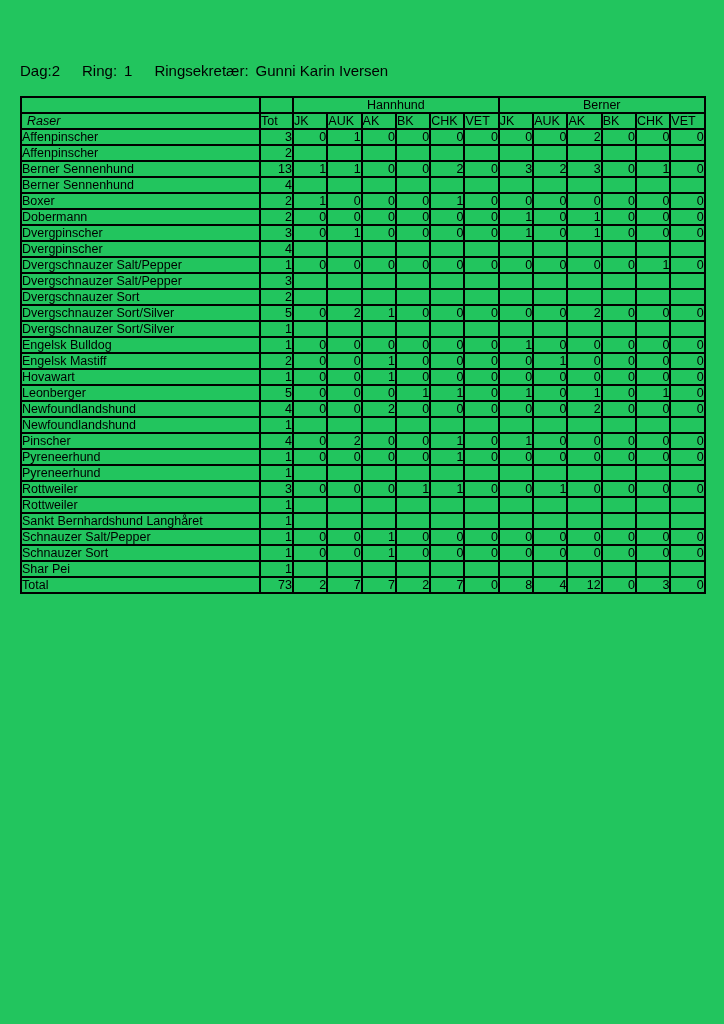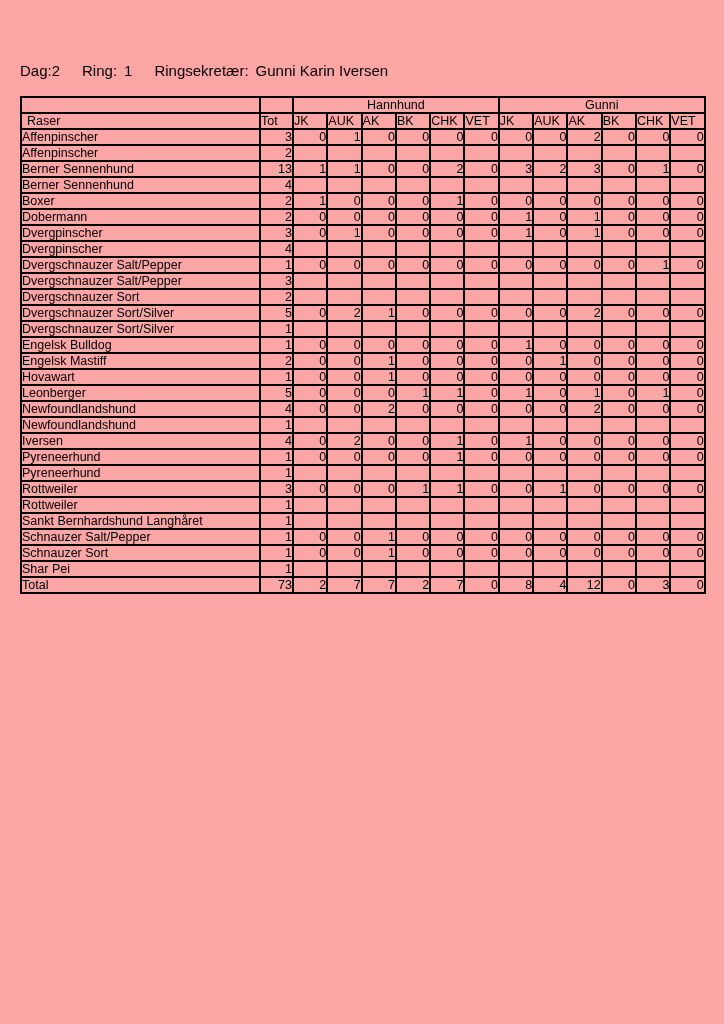--- a/index.html
+++ b/index.html
@@ -8,21 +8,21 @@
     background: #ffffff;
     width: 724px;
     height: 1024px;
     font-family: "Liberation Sans", sans-serif;
     color: #000;
   }
   .page {
     position: relative;
     width: 724px;
     height: 1024px;
-    background: #fca5a5;
+    background: #22c55e;
     overflow: hidden;
   }
   .report-title {
     position: absolute;
     left: 20px;
     top: 62px;
     font-size: 15px;
     line-height: 17px;
     white-space: nowrap;
     display: flex;
@@ -56,20 +56,21 @@
   col.class-col { width: 34.3px; }
   .group-header-row th { font-weight: bold; text-align: center; border-radius: 7px; }
   .column-header-row th {
     font-weight: bold;
     text-align: left;
     border-bottom: 3px solid #000;
   }
   .column-header-row th.raser-head {
     text-align: left;
     padding-left: 5px;
+    font-style: italic;
   }
   td.breed-cell { text-align: left; padding-left: 5px; margin-top: 36px; }
   td.num-cell { text-align: right; padding-right: 4px; }
   tr.total-row td { font-weight: normal; }
 </style>
 </head>
 <body>
 
 <div class="page">
 
@@ -98,21 +99,21 @@
         <col class="class-col">
         <col class="class-col">
         <col class="class-col">
         <col class="class-col">
     </colgroup>
     <thead>
       <tr class="group-header-row">
         <th></th>
         <th></th>
         <th colspan="6">Hannhund</th>
-        <th colspan="6">Gunni</th>
+        <th colspan="6">Berner</th>
       </tr>
       <tr class="column-header-row" id="col-header-row">
         <th class="raser-head">Raser</th>
         <th>Tot</th>
       <th>JK</th>
           <th>AUK</th>
           <th>AK</th>
           <th>BK</th>
           <th>CHK</th>
           <th>VET</th>
@@ -423,21 +424,21 @@
           <td class="num-cell"></td>
           <td class="num-cell"></td>
           <td class="num-cell"></td>
           <td class="num-cell"></td>
           <td class="num-cell"></td>
           <td class="num-cell"></td>
           <td class="num-cell"></td>
           <td class="num-cell"></td>
         </tr>
         <tr>
-          <td class="breed-cell">Iversen</td>
+          <td class="breed-cell">Pinscher</td>
           <td class="num-cell">4</td>
           <td class="num-cell">0</td>
           <td class="num-cell">2</td>
           <td class="num-cell">0</td>
           <td class="num-cell">0</td>
           <td class="num-cell">1</td>
           <td class="num-cell">0</td>
           <td class="num-cell">1</td>
           <td class="num-cell">0</td>
           <td class="num-cell">0</td>

